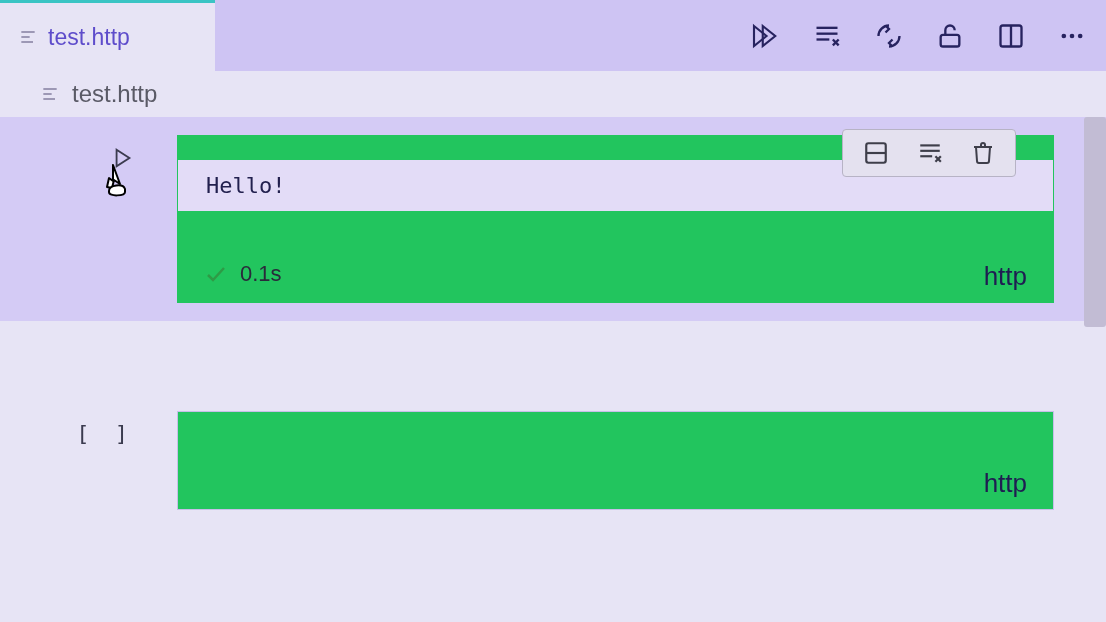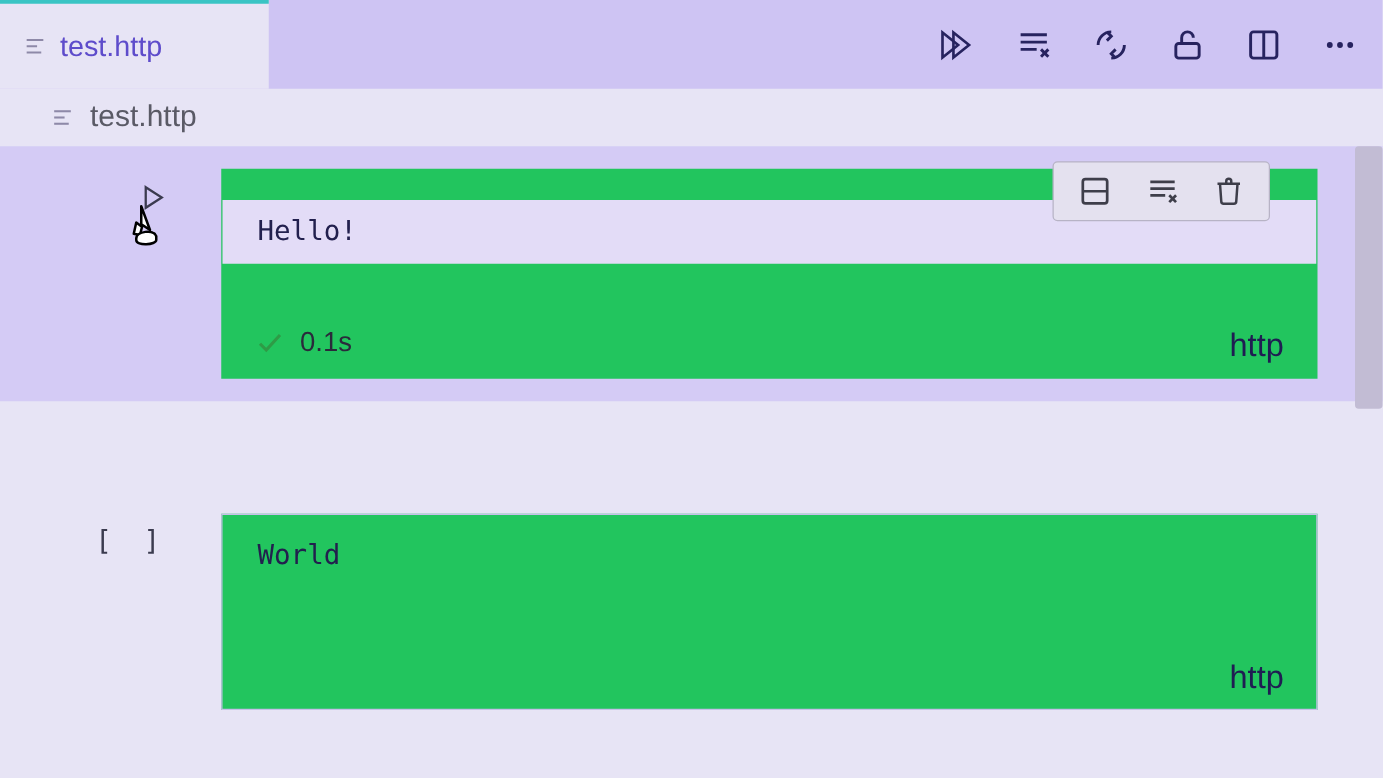--- a/index.html
+++ b/index.html
@@ -297,21 +297,20 @@
         <span class="lang-label">http</span>
       </div>
     </div>
   </div>
 
   <div class="cell idle">
     <div class="cell-gutter">
       <span class="idle-marker">[ ]</span>
     </div>
     <div class="cell-body">
-      <div class="code-line">World</div>
       <div class="cell-status">
         <span></span>
         <span class="lang-label">http</span>
       </div>
     </div>
   </div>
 
 </div>
 
 <div class="scrollbar"></div>

